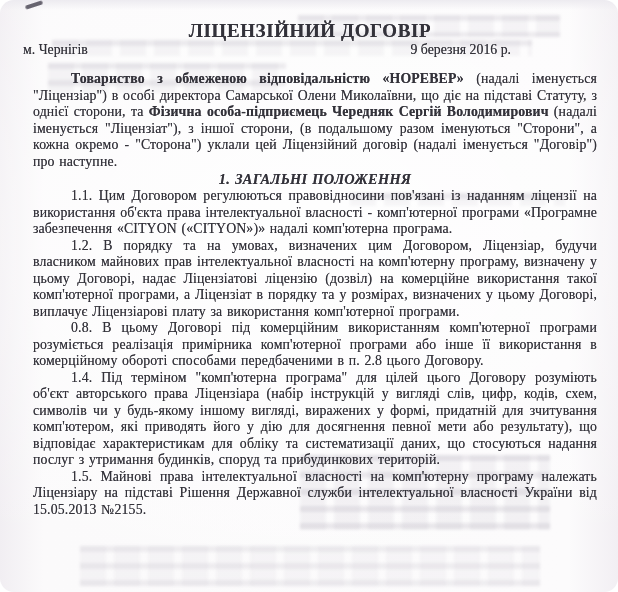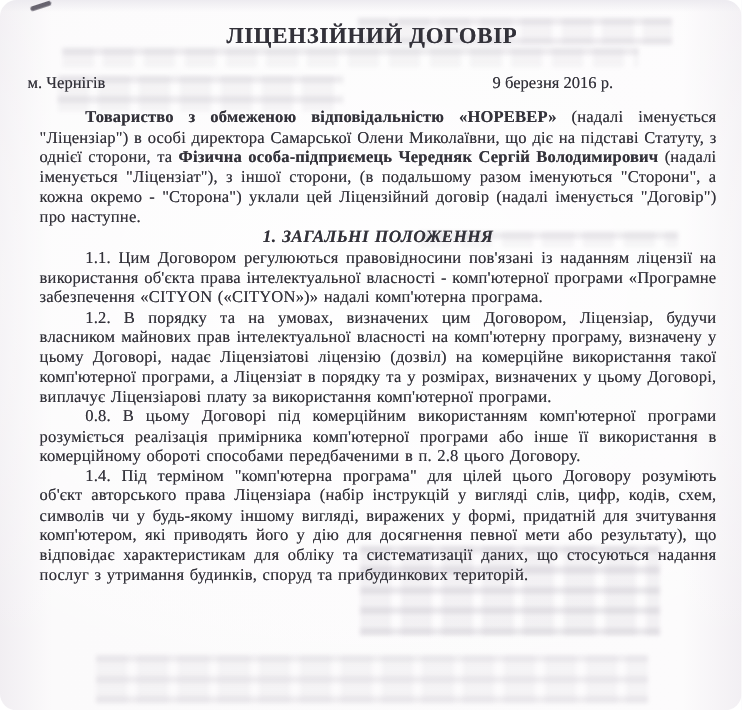--- a/index.html
+++ b/index.html
@@ -36,21 +36,20 @@
     font-weight: bold;
     font-size: 19px;
     line-height: 22px;
     letter-spacing: 0.6px;
     margin-top: 8px;
   }
   .date-row {
     display: flex;
     justify-content: space-between;
     align-items: flex-end;
-    margin-top: 19px;
     padding-right: 86px;
     font-size: 13.8px;
   }
   .doc-body {
     margin-top: 13px;
     font-size: 13.8px;
     line-height: 16.5px;
     text-align: justify;
     letter-spacing: 0.15px;
     word-spacing: 1px;
@@ -130,16 +129,17 @@
 
       <p class="clause"><span>1.1.</span> <span>Цим Договором регулюються правовідносини пов'язані із наданням ліцензії на використання об'єкта права інтелектуальної власності - комп'ютерної програми «Програмне забезпечення «CITYON («CITYON»)» надалі комп'ютерна програма.</span></p>
 
       <p class="clause"><span>1.2.</span> <span>В порядку та на умовах, визначених цим Договором, Ліцензіар, будучи власником майнових прав інтелектуальної власності на комп'ютерну програму, визначену у цьому Договорі, надає Ліцензіатові ліцензію (дозвіл) на комерційне використання такої комп'ютерної програми, а Ліцензіат в порядку та у розмірах, визначених у цьому Договорі, виплачує Ліцензіарові плату за використання комп'ютерної програми.</span></p>
 
       <p class="clause"><span>0.8.</span> <span>В цьому Договорі під комерційним використанням комп'ютерної програми розуміється реалізація примірника комп'ютерної програми або інше її використання в комерційному обороті способами передбаченими в п. 2.8 цього Договору.</span></p>
 
       <p class="clause"><span>1.4.</span> <span>Під терміном "комп'ютерна програма" для цілей цього Договору розуміють об'єкт авторського права Ліцензіара (набір інструкцій у вигляді слів, цифр, кодів, схем, символів чи у будь-якому іншому вигляді, виражених у формі, придатній для зчитування комп'ютером, які приводять його у дію для досягнення певної мети або результату), що відповідає характеристикам для обліку та систематизації даних, що стосуються надання послуг з утримання будинків, споруд та прибудинкових територій.</span></p>
 
 
+      <p class="clause"><span>1.5.</span> <span>Майнові права інтелектуальної власності на комп'ютерну програму належать Ліцензіару на підставі Рішення Державної служби інтелектуальної власності України від 15.05.2013 №2155.</span></p>
 
     </div>
   </div>
 </div>
 
 </body></html>

